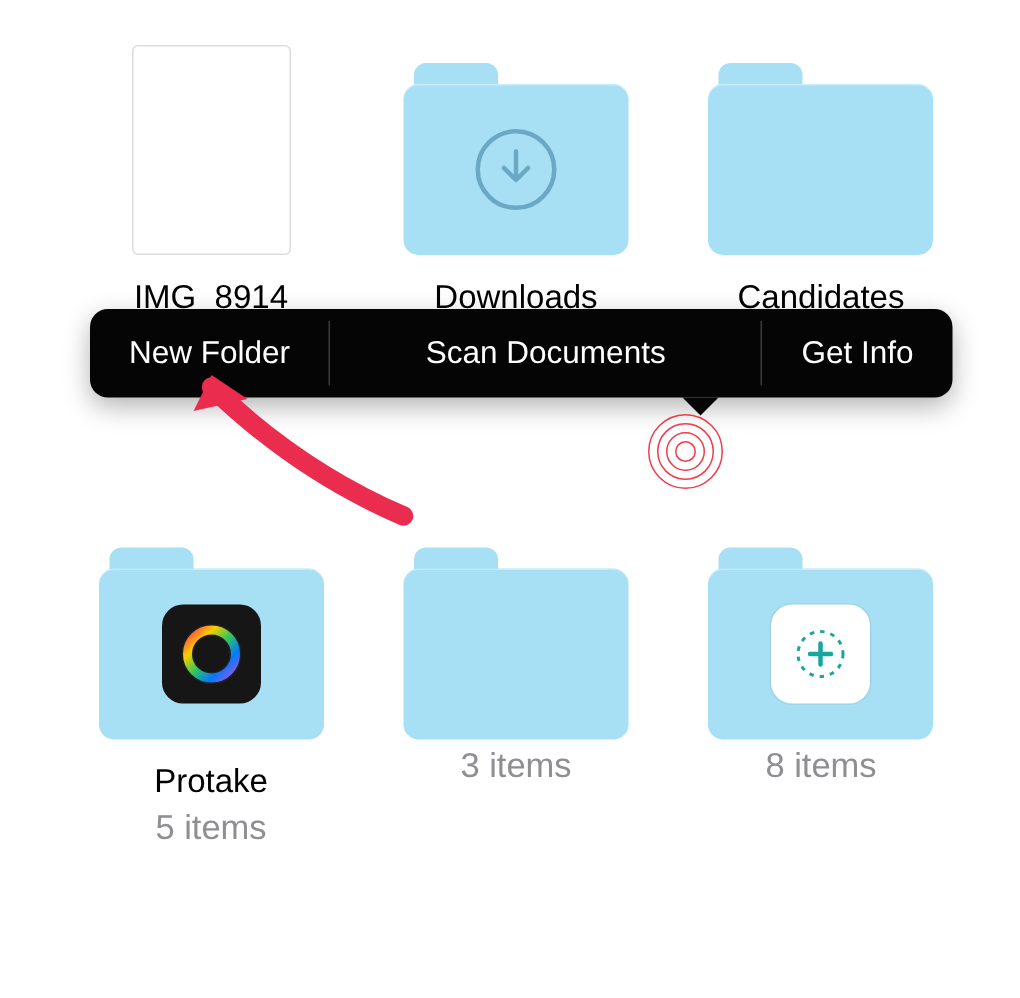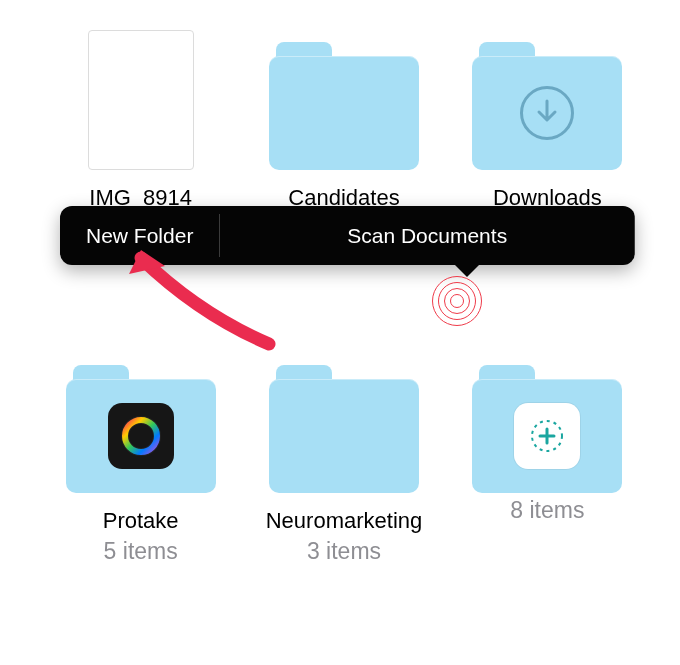--- a/index.html
+++ b/index.html
@@ -176,40 +176,40 @@
     </div>
     <div class="label">IMG_8914</div>
     <div class="sub">2</div>
   </div>
 
   <div class="item">
     <div class="icon-wrap">
       <div class="folder">
         <div class="tab"></div>
         <div class="body"></div>
-      </div>
-    </div>
-    <div class="label">Candidates</div>
-  </div>
-
-  <div class="item">
-    <div class="icon-wrap">
-      <div class="folder">
-        <div class="tab"></div>
-        <div class="body"></div>
         <div class="overlay">
           <div class="download-circ">
             <svg width="26" height="28" viewBox="0 0 26 28">
               <path d="M13 2 v18 M5 13 l8 8 l8 -8" stroke="#6aa8c3" stroke-width="3" fill="none" stroke-linecap="round" stroke-linejoin="round"></path>
             </svg>
           </div>
         </div>
       </div>
     </div>
     <div class="label">Downloads</div>
+  </div>
+
+  <div class="item">
+    <div class="icon-wrap">
+      <div class="folder">
+        <div class="tab"></div>
+        <div class="body"></div>
+      </div>
+    </div>
+    <div class="label">Candidates</div>
   </div>
 
   <div class="item">
     <div class="icon-wrap">
       <div class="folder">
         <div class="tab"></div>
         <div class="body"></div>
         <div class="overlay">
           <div class="app-tile dark">
             <svg width="42" height="42" viewBox="0 0 42 42">
@@ -233,21 +233,20 @@
     <div class="sub">5 items</div>
   </div>
 
   <div class="item">
     <div class="icon-wrap">
       <div class="folder">
         <div class="tab"></div>
         <div class="body"></div>
       </div>
     </div>
-    <div class="label">Neuromarketing</div>
     <div class="sub">3 items</div>
   </div>
 
   <div class="item">
     <div class="icon-wrap">
       <div class="folder">
         <div class="tab"></div>
         <div class="body"></div>
         <div class="overlay">
           <div class="app-tile light">
@@ -262,20 +261,21 @@
     <div class="sub">8 items</div>
   </div>
 
 </div>
 
 <div class="context-menu">
   <div class="context-item">New Folder</div>
   <div class="context-sep"></div>
   <div class="context-item" style="flex:1">Scan Documents</div>
   <div class="context-sep"></div>
+  <div class="context-item">Get Info</div>
 </div>
 
 <div class="ripple">
   <span></span>
     <span></span>
     <span></span>
     <span></span>
 </div>
 
 <svg class="arrow" viewBox="0 0 165 115">

